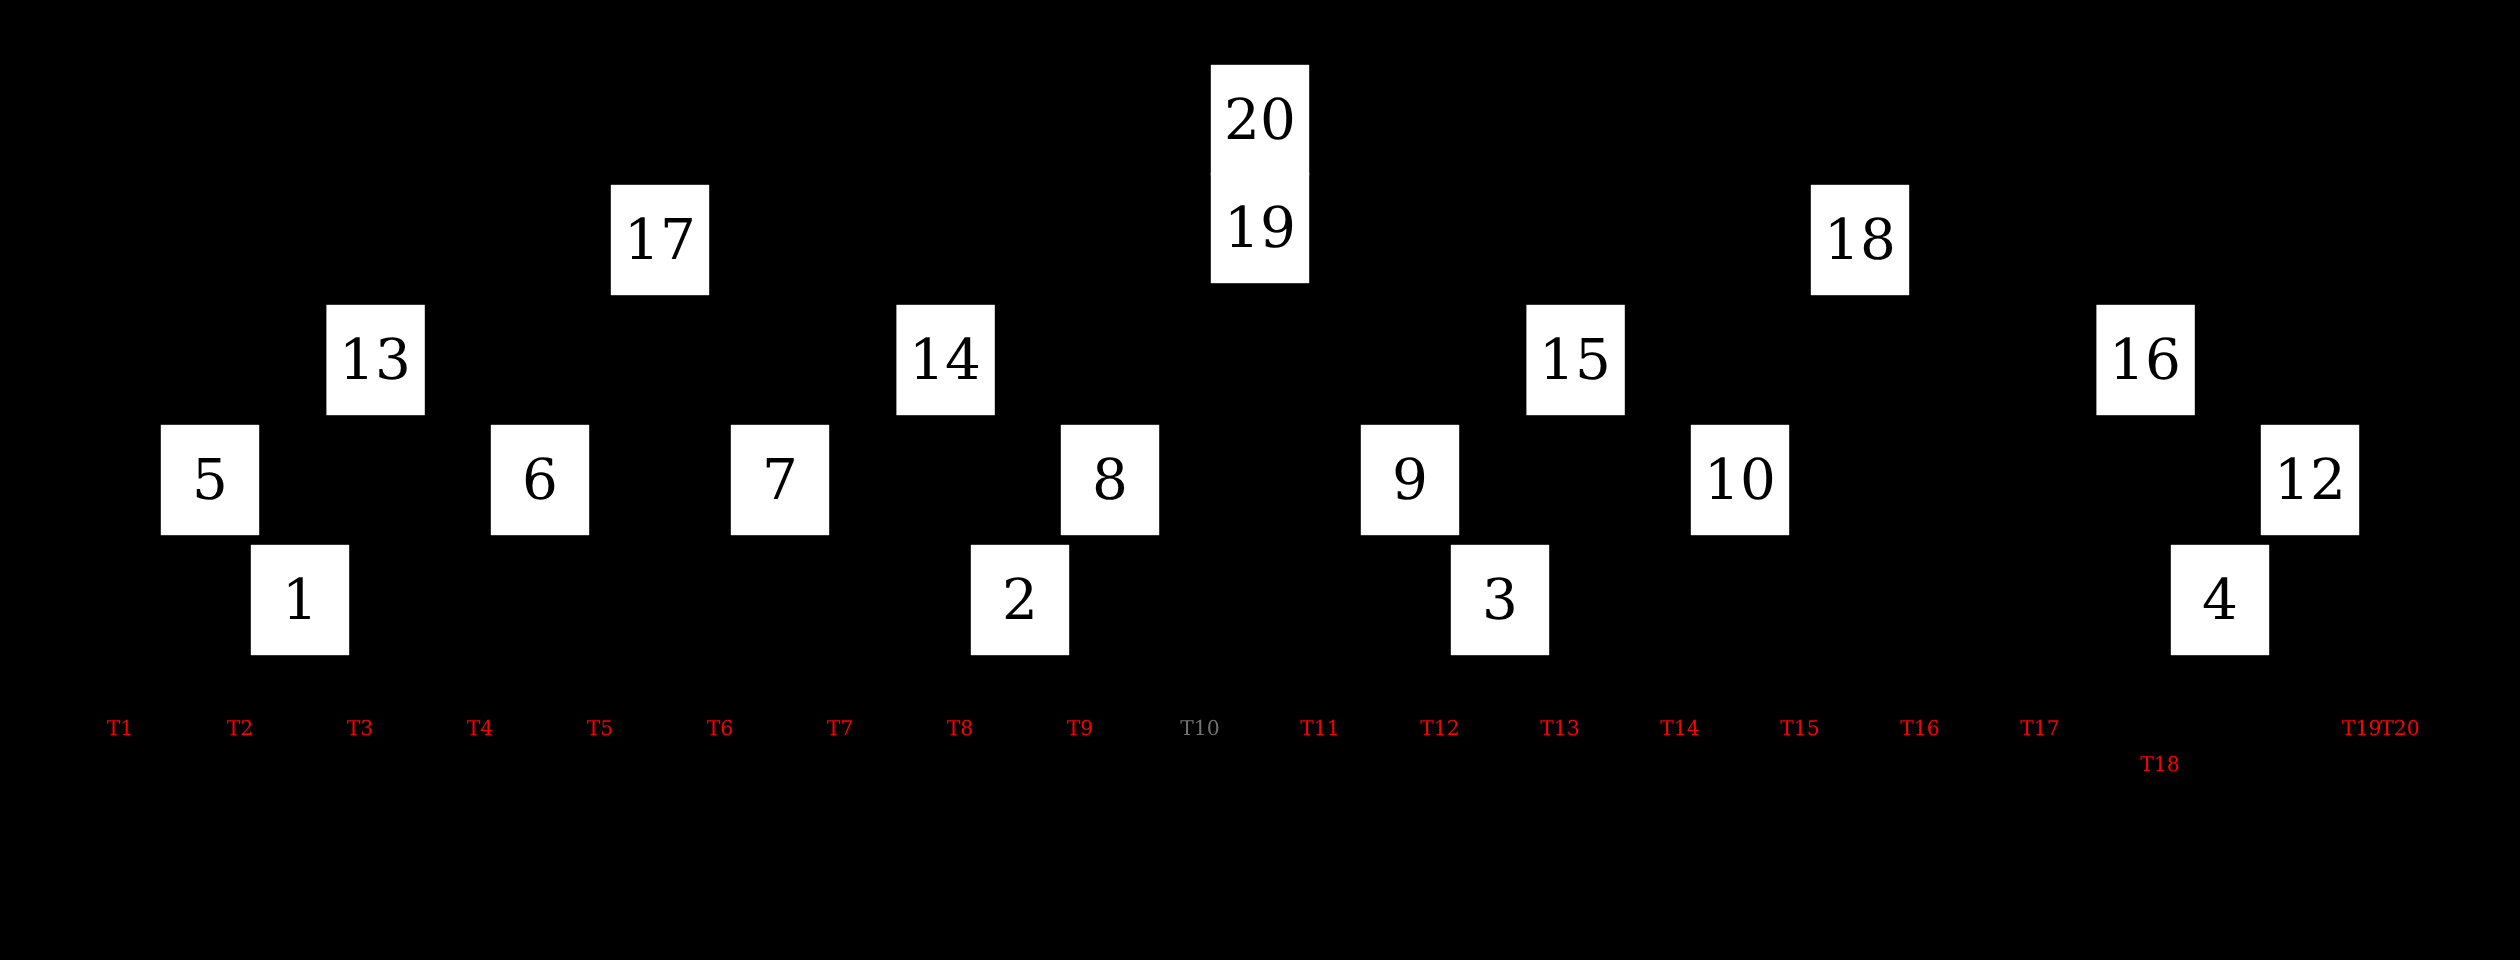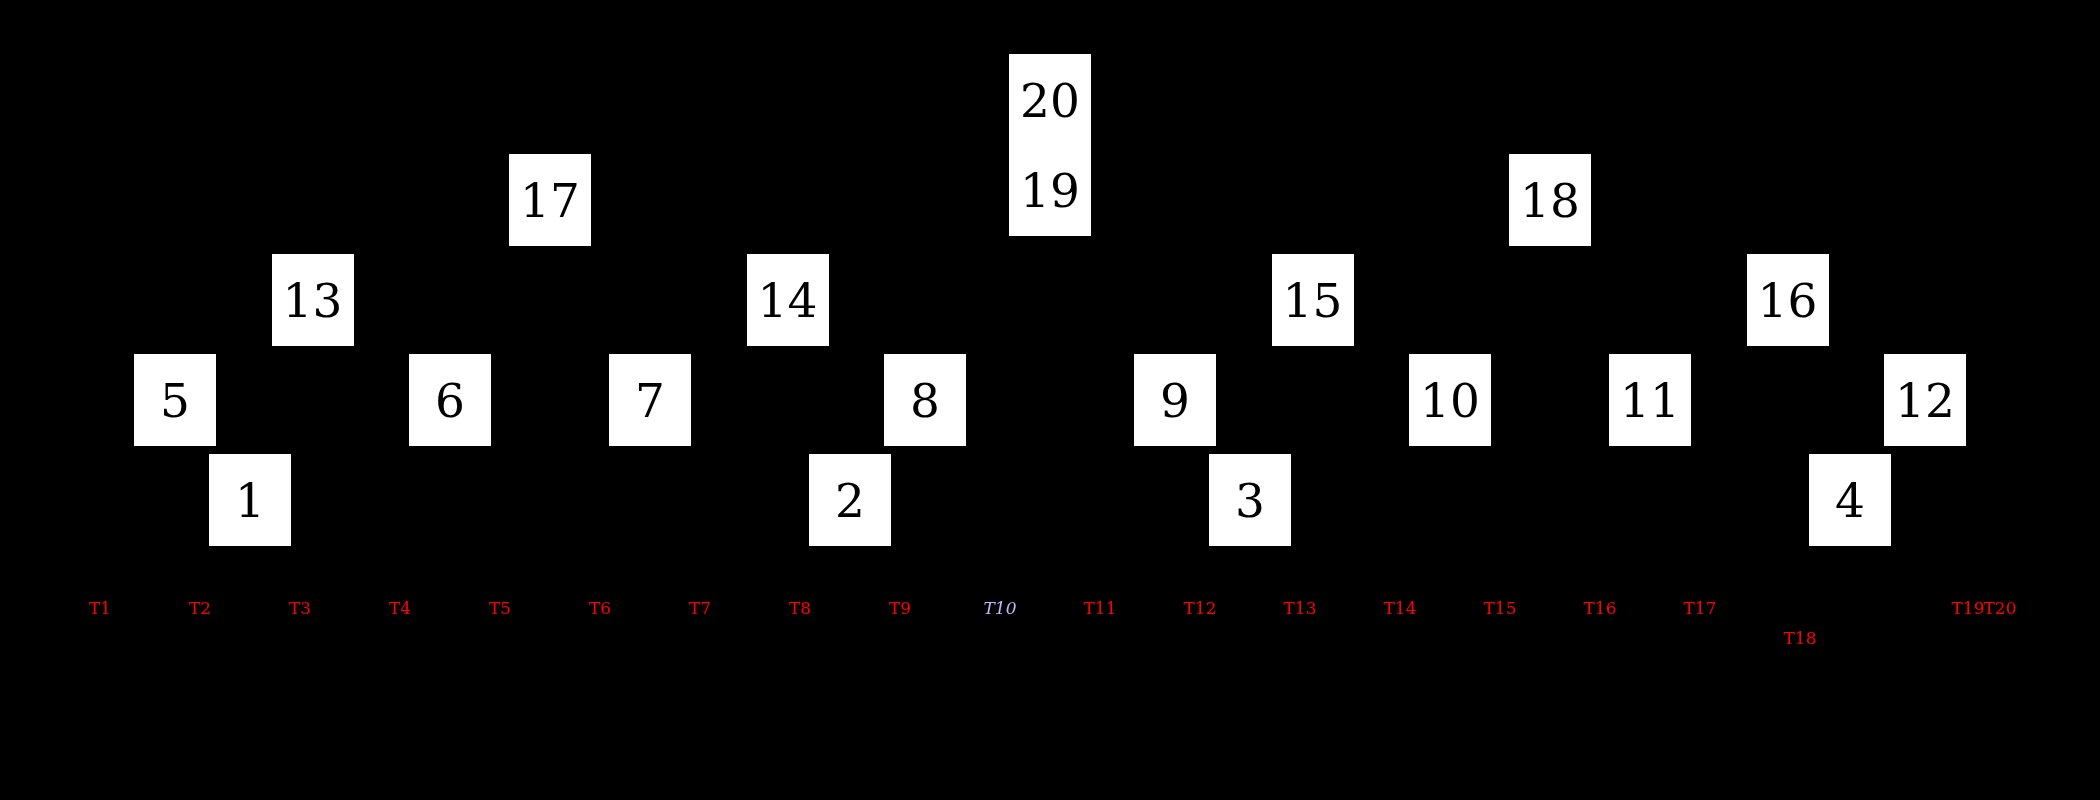--- a/index.html
+++ b/index.html
@@ -46,40 +46,39 @@
     <div class="match" style="left: 250px; top: 500px; background: rgb(255, 255, 255); color: rgb(0, 0, 0);">1</div>
     <div class="match" style="left: 850px; top: 500px; background: rgb(255, 255, 255); color: rgb(0, 0, 0);">2</div>
     <div class="match" style="left: 1250px; top: 500px; background: rgb(255, 255, 255); color: rgb(0, 0, 0);">3</div>
     <div class="match" style="left: 1850px; top: 500px; background: rgb(255, 255, 255); color: rgb(0, 0, 0);">4</div>
     <div class="match" style="left: 175px; top: 400px; background: rgb(255, 255, 255); color: rgb(0, 0, 0);">5</div>
     <div class="match" style="left: 450px; top: 400px; background: rgb(255, 255, 255); color: rgb(0, 0, 0);">6</div>
     <div class="match" style="left: 650px; top: 400px; background: rgb(255, 255, 255); color: rgb(0, 0, 0);">7</div>
     <div class="match" style="left: 925px; top: 400px; background: rgb(255, 255, 255); color: rgb(0, 0, 0);">8</div>
     <div class="match" style="left: 1175px; top: 400px; background: rgb(255, 255, 255); color: rgb(0, 0, 0);">9</div>
     <div class="match" style="left: 1450px; top: 400px; background: rgb(255, 255, 255); color: rgb(0, 0, 0);">10</div>
-    <div class="match" style="left: 1650px; top: 400px; background: rgb(255, 255, 255); color: rgb(0, 0, 0);">11</div>
     <div class="match" style="left: 1925px; top: 400px; background: rgb(255, 255, 255); color: rgb(0, 0, 0);">12</div>
     <div class="match" style="left: 312.5px; top: 300px; background: rgb(255, 255, 255); color: rgb(0, 0, 0);">13</div>
     <div class="match" style="left: 787.5px; top: 300px; background: rgb(255, 255, 255); color: rgb(0, 0, 0);">14</div>
     <div class="match" style="left: 1312.5px; top: 300px; background: rgb(255, 255, 255); color: rgb(0, 0, 0);">15</div>
     <div class="match" style="left: 1787.5px; top: 300px; background: rgb(255, 255, 255); color: rgb(0, 0, 0);">16</div>
     <div class="match" style="left: 550px; top: 200px; background: rgb(255, 255, 255); color: rgb(0, 0, 0);">17</div>
     <div class="match" style="left: 1550px; top: 200px; background: rgb(255, 255, 255); color: rgb(0, 0, 0);">18</div>
     <div class="match" style="left: 1050px; top: 190px; background: rgb(255, 255, 255); color: rgb(0, 0, 0);">19</div>
     <div class="match" style="left: 1050px; top: 100px; background: rgb(255, 255, 255); color: rgb(0, 0, 0);">20</div>
     <div class="team" style="left: 100px; top: 608px; color: rgb(255, 0, 0);">T1</div>
     <div class="team" style="left: 200px; top: 608px; color: rgb(255, 0, 0);">T2</div>
     <div class="team" style="left: 300px; top: 608px; color: rgb(255, 0, 0);">T3</div>
     <div class="team" style="left: 400px; top: 608px; color: rgb(255, 0, 0);">T4</div>
     <div class="team" style="left: 500px; top: 608px; color: rgb(255, 0, 0);">T5</div>
     <div class="team" style="left: 600px; top: 608px; color: rgb(255, 0, 0);">T6</div>
     <div class="team" style="left: 700px; top: 608px; color: rgb(255, 0, 0);">T7</div>
     <div class="team" style="left: 800px; top: 608px; color: rgb(255, 0, 0);">T8</div>
     <div class="team" style="left: 900px; top: 608px; color: rgb(255, 0, 0);">T9</div>
-    <div class="team" style="left: 1000px; top: 608px; color: #c4b5fd; font-style: italic;">T10</div>
+    <div class="team" style="left: 1000px; top: 608px; color: #737373;">T10</div>
     <div class="team" style="left: 1100px; top: 608px; color: rgb(255, 0, 0);">T11</div>
     <div class="team" style="left: 1200px; top: 608px; color: rgb(255, 0, 0);">T12</div>
     <div class="team" style="left: 1300px; top: 608px; color: rgb(255, 0, 0);">T13</div>
     <div class="team" style="left: 1400px; top: 608px; color: rgb(255, 0, 0);">T14</div>
     <div class="team" style="left: 1500px; top: 608px; color: rgb(255, 0, 0);">T15</div>
     <div class="team" style="left: 1600px; top: 608px; color: rgb(255, 0, 0);">T16</div>
     <div class="team" style="left: 1700px; top: 608px; color: rgb(255, 0, 0);">T17</div>
     <div class="team" style="left: 1800px; top: 608px; color: rgb(255, 0, 0); margin-top: 30px;">T18</div>
     <div class="team" style="left: 1968px; top: 608px; color: rgb(255, 0, 0);">T19</div>
     <div class="team" style="left: 2000px; top: 608px; color: rgb(255, 0, 0);">T20</div>

